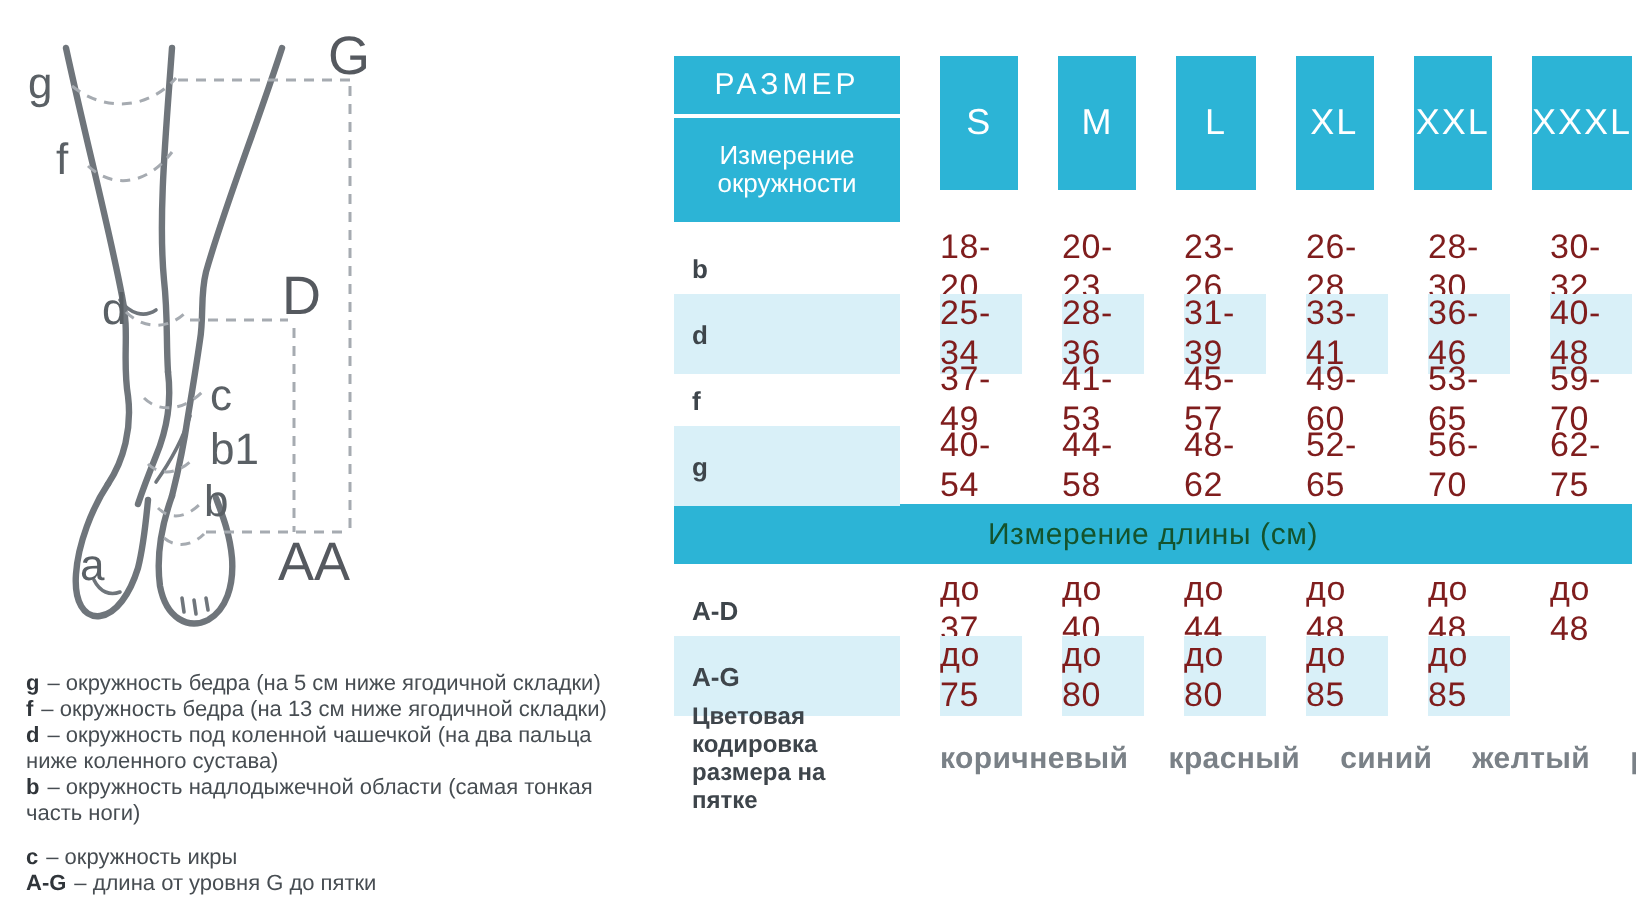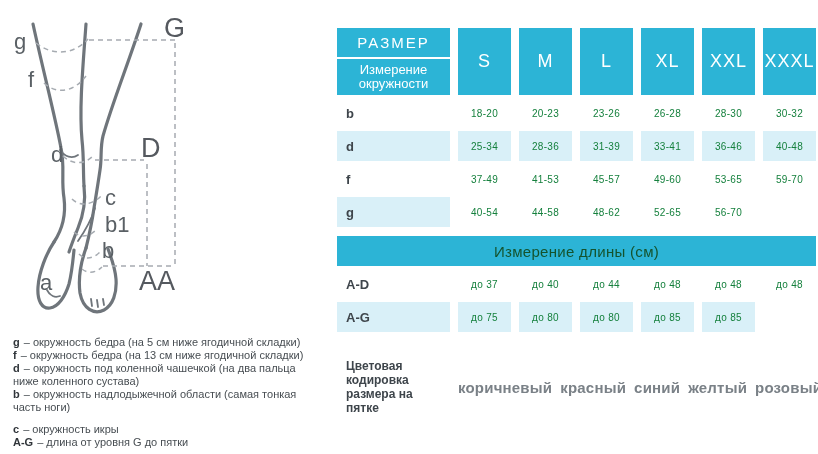--- a/index.html
+++ b/index.html
@@ -23,44 +23,44 @@
   .legend{
     position:absolute;left:13px;top:336px;width:320px;
     font-size:11px;line-height:12.9px;color:#474d52;
   }
   .lg b{color:#30353a;margin-right:4px;}
   .lg span{white-space:pre-wrap;}
   .lg.gap{margin-top:10px;}
 
   
   .size-table{position:absolute;left:337px;top:28px;width:479px;}
-  .grid{display:grid;grid-template-columns:113px repeat(6,1fr);column-gap:8px;}
+  .grid{display:grid;grid-template-columns:113px repeat(6,1fr);column-gap:20px;}
   .hcell{
     background:var(--teal,#2cb4d6);color:#fff;
     display:flex;align-items:center;justify-content:center;text-align:center;
   }
   .head-label{display:flex;flex-direction:column;gap:2px;}
   .razmer{height:29px;font-size:15px;letter-spacing:2px;}
-  .izmer{height:36px;font-size:13px;line-height:14.5px;}
+  .izmer{height:52px;font-size:13px;line-height:14.5px;}
   .size-cell{height:67px;font-size:18px;letter-spacing:1px;}
 
   .trow{height:30px;margin-top:3px;}
   .trow .cell{display:flex;align-items:center;height:100%;}
   .cell.lab{padding-left:9px;font-weight:bold;font-size:13px;color:#3e454b;box-sizing:border-box;}
-  .cell.val{justify-content:center;font-size:10px;color:#15803d;letter-spacing:0.3px;}
+  .cell.val{justify-content:center;font-size:17px;color:#7f1d1d;letter-spacing:0.3px;}
   .sh{background:var(--light-blue,#d9f0f8);}
 
   .band{
     height:30px;margin-top:9px;background:var(--teal,#2cb4d6);color:#14532d;
     display:flex;align-items:center;justify-content:center;
     font-size:15px;letter-spacing:0.3px;
   }
   .trow.after-band{margin-top:3px;}
 
-  .color-row{margin-top:24px;min-height:62px;height:auto;}
+  .color-row{margin-top:0;min-height:62px;height:auto;}
   .color-row .cell{align-items:center;}
   .color-row .lab{font-size:12px;line-height:14px;}
   .color-row .lab .wrap{display:inline-block;width:74px;}
   .color-row .val{font-size:15px;color:#7a8187;letter-spacing:0.2px;font-weight:bold;}
 </style>
 </head>
 <body>
 
 <div class="stage">
 
@@ -161,20 +161,21 @@
       <div class="cell val">59-70</div>
     </div>
 
     <div class="grid trow">
       <div class="cell lab sh">g</div>
       <div class="cell val">40-54</div>
       <div class="cell val">44-58</div>
       <div class="cell val">48-62</div>
       <div class="cell val">52-65</div>
       <div class="cell val">56-70</div>
+      <div class="cell val">62-75</div>
     </div>
 
     <div class="band">Измерение длины (см)</div>
 
     <div class="grid trow after-band">
       <div class="cell lab">A-D</div>
       <div class="cell val">до 37</div>
       <div class="cell val">до 40</div>
       <div class="cell val">до 44</div>
       <div class="cell val">до 48</div>

